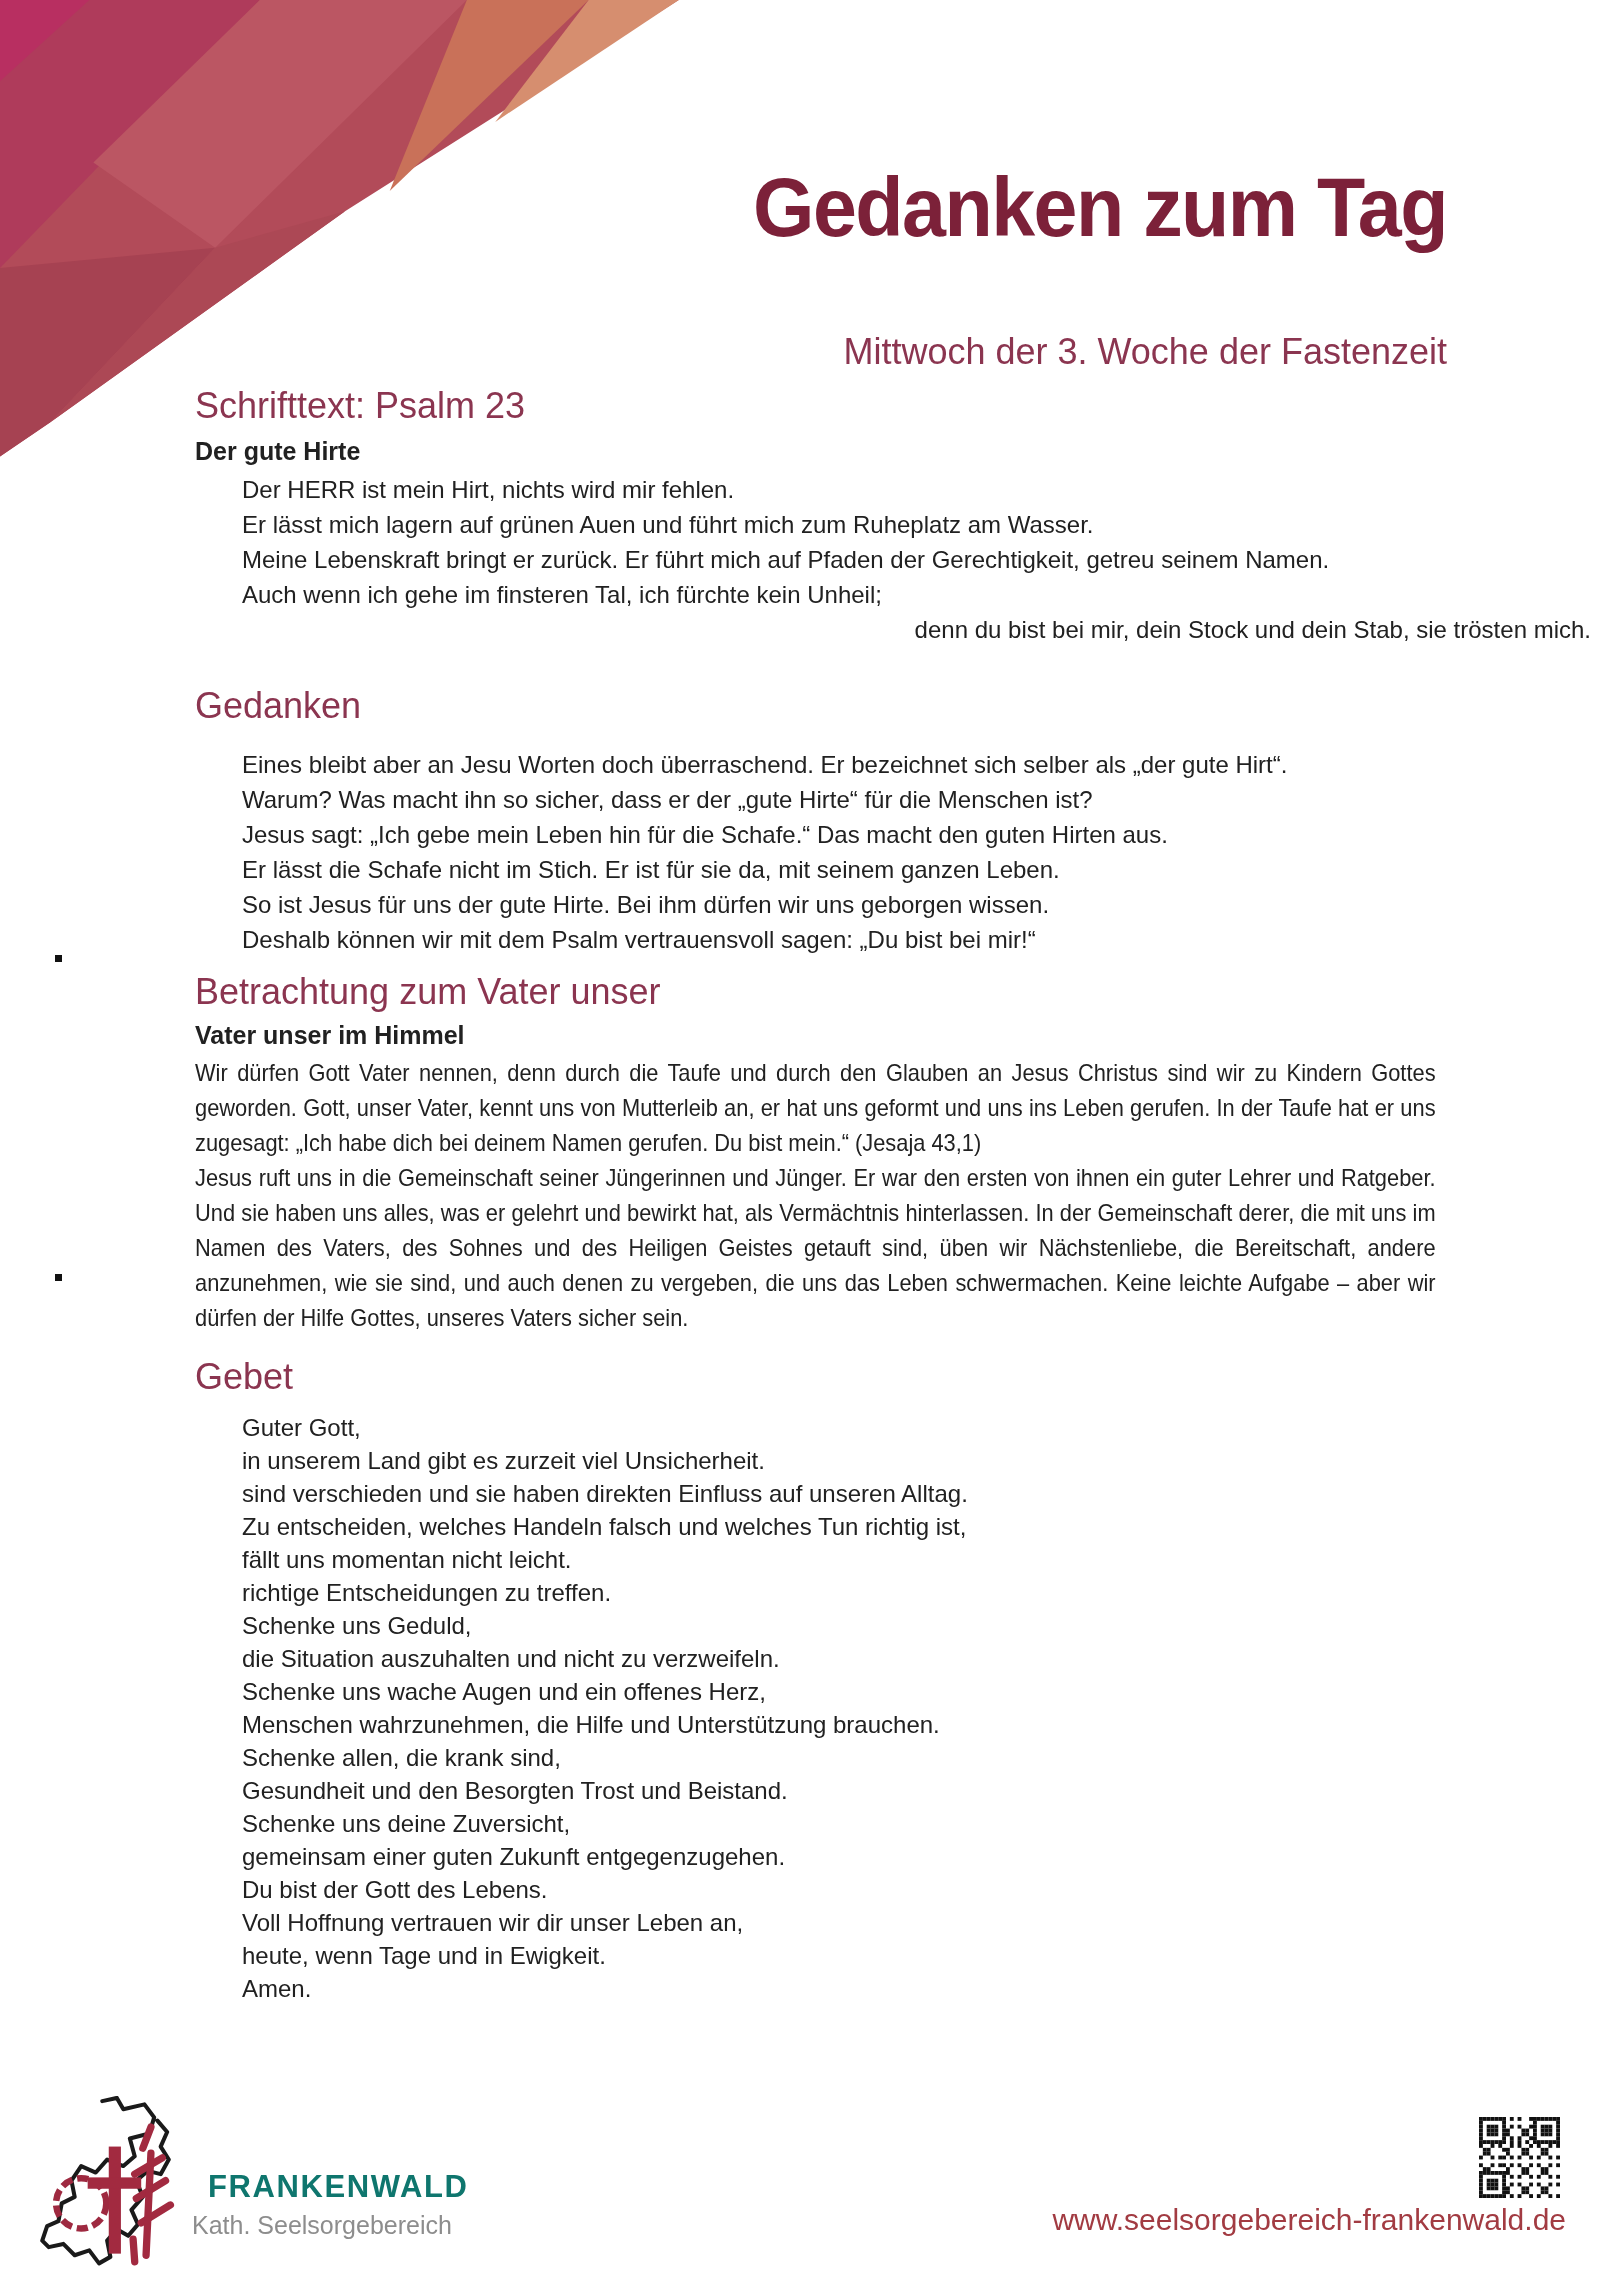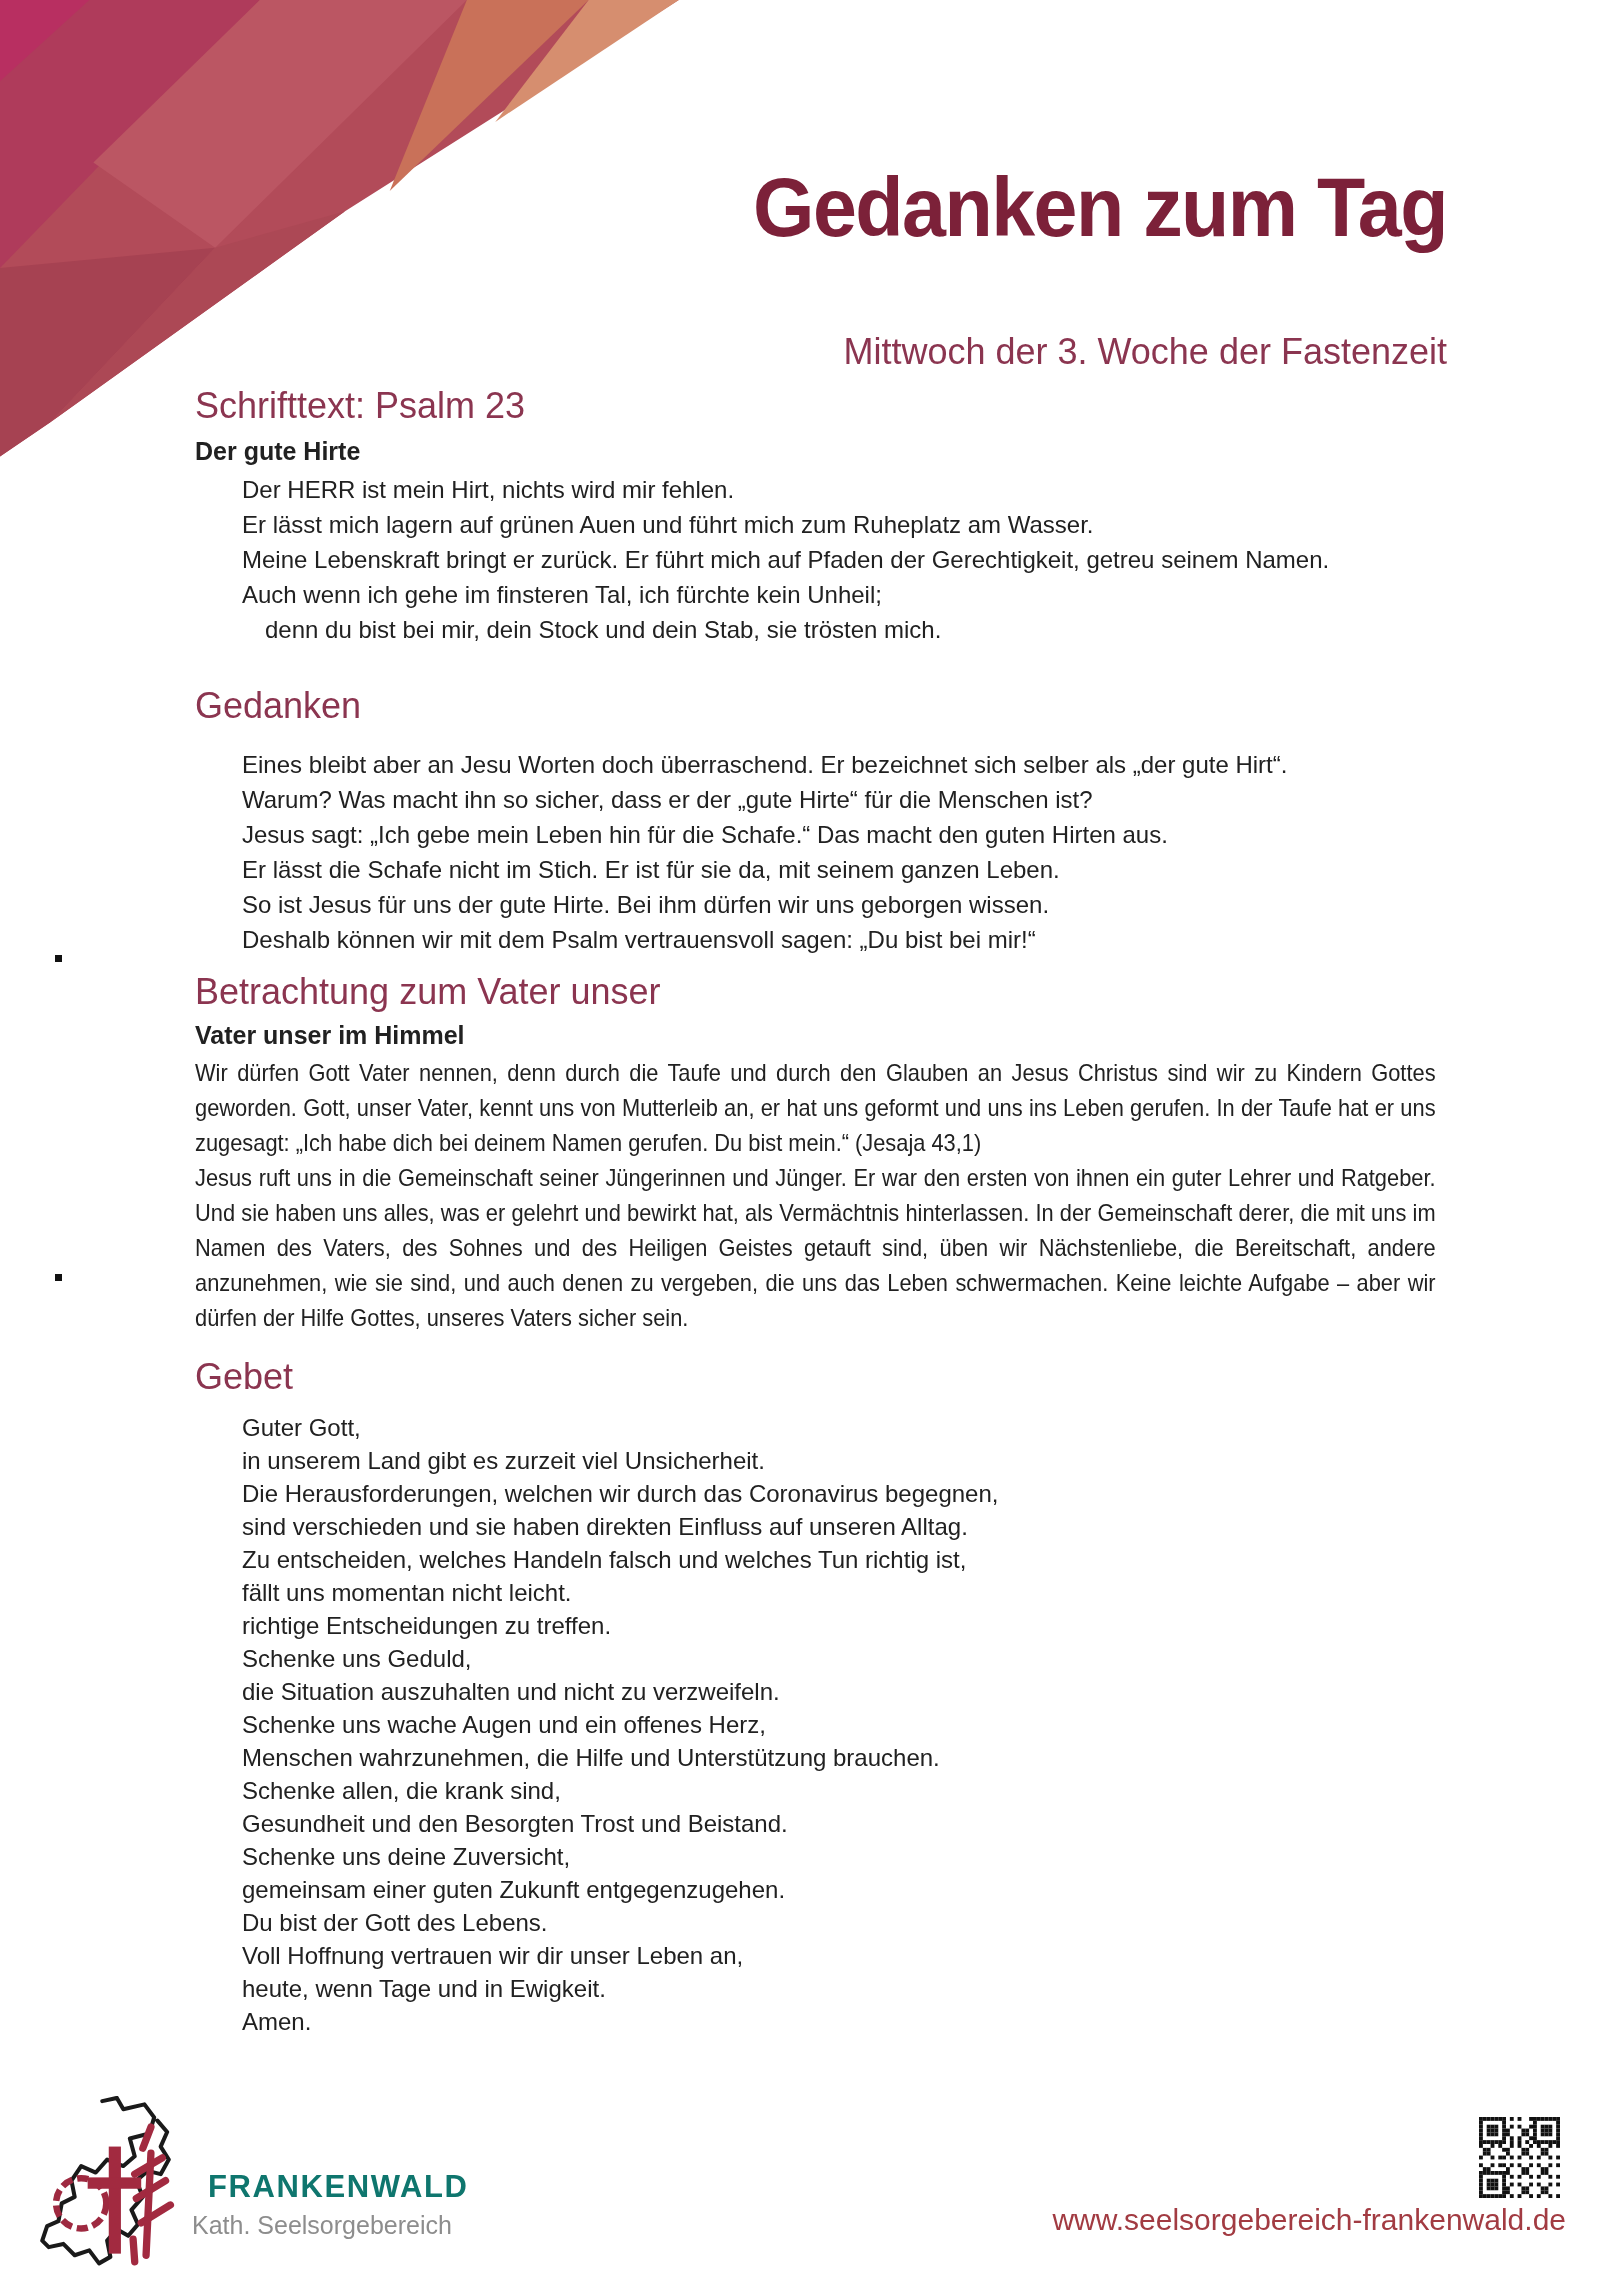--- a/index.html
+++ b/index.html
@@ -24,21 +24,21 @@
     font-size:36px;color:var(--accent);white-space:nowrap;
   }
   .h2{
     left:195px;font-size:36px;font-weight:400;color:var(--accent);
     margin:0;white-space:nowrap;
   }
   .subhead{left:195px;font-size:25px;font-weight:bold;white-space:nowrap;}
   .lines{left:195px;width:1396px;}
   .line{font-size:24px;line-height:35px;white-space:nowrap;margin-left:47px;}
   .gebet .line{line-height:33px;}
-  .indent{margin-left:70px;}
+  .indent{margin-left:102px;text-align:right;}
   .just{
     left:195px;width:1364px;transform:scaleX(.9095);transform-origin:0 0;
   }
   .just p{
     margin:0;font-size:24px;line-height:35px;text-align:justify;
   }
   .margin-bullet{width:7.3px;height:7.3px;background:#111;left:55px;}
   .org-name{
     left:192px;top:2169px;font-size:31px;font-weight:bold;
     letter-spacing:1.6px;color:#0f766e;white-space:nowrap;margin-left:16px;
@@ -97,21 +97,20 @@
   <p>Wir dürfen Gott Vater nennen, denn durch die Taufe und durch den Glauben an Jesus Christus sind wir zu Kindern Gottes geworden. Gott, unser Vater, kennt uns von Mutterleib an, er hat uns geformt und uns ins Leben gerufen. In der Taufe hat er uns zugesagt: „Ich habe dich bei deinem Namen gerufen. Du bist mein.“ (Jesaja 43,1)</p>
   <p>Jesus ruft uns in die Gemeinschaft seiner Jüngerinnen und Jünger. Er war den ersten von ihnen ein guter Lehrer und Ratgeber. Und sie haben uns alles, was er gelehrt und bewirkt hat, als Vermächtnis hinterlassen. In der Gemeinschaft derer, die mit uns im Namen des Vaters, des Sohnes und des Heiligen Geistes getauft sind, üben wir Nächstenliebe, die Bereitschaft, andere anzunehmen, wie sie sind, und auch denen zu vergeben, die uns das Leben schwermachen. Keine leichte Aufgabe – aber wir dürfen der Hilfe Gottes, unseres Vaters sicher sein.</p>
 </div>
 
 <div class="abs margin-bullet" style="top:1274px"></div>
 
 <h2 class="abs h2" style="top:1356px">Gebet</h2>
 <div class="abs lines gebet" style="top:1411px">
   <div class="line">Guter Gott,</div>
   <div class="line">in unserem Land gibt es zurzeit viel Unsicherheit.</div>
-  <div class="line">Die Herausforderungen, welchen wir durch das Coronavirus begegnen,</div>
   <div class="line">sind verschieden und sie haben direkten Einfluss auf unseren Alltag.</div>
   <div class="line">Zu entscheiden, welches Handeln falsch und welches Tun richtig ist,</div>
   <div class="line">fällt uns momentan nicht leicht.</div>
   <div class="line">richtige Entscheidungen zu treffen.</div>
   <div class="line">Schenke uns Geduld,</div>
   <div class="line">die Situation auszuhalten und nicht zu verzweifeln.</div>
   <div class="line">Schenke uns wache Augen und ein offenes Herz,</div>
   <div class="line">Menschen wahrzunehmen, die Hilfe und Unterstützung brauchen.</div>
   <div class="line">Schenke allen, die krank sind,</div>
   <div class="line">Gesundheit und den Besorgten Trost und Beistand.</div>

